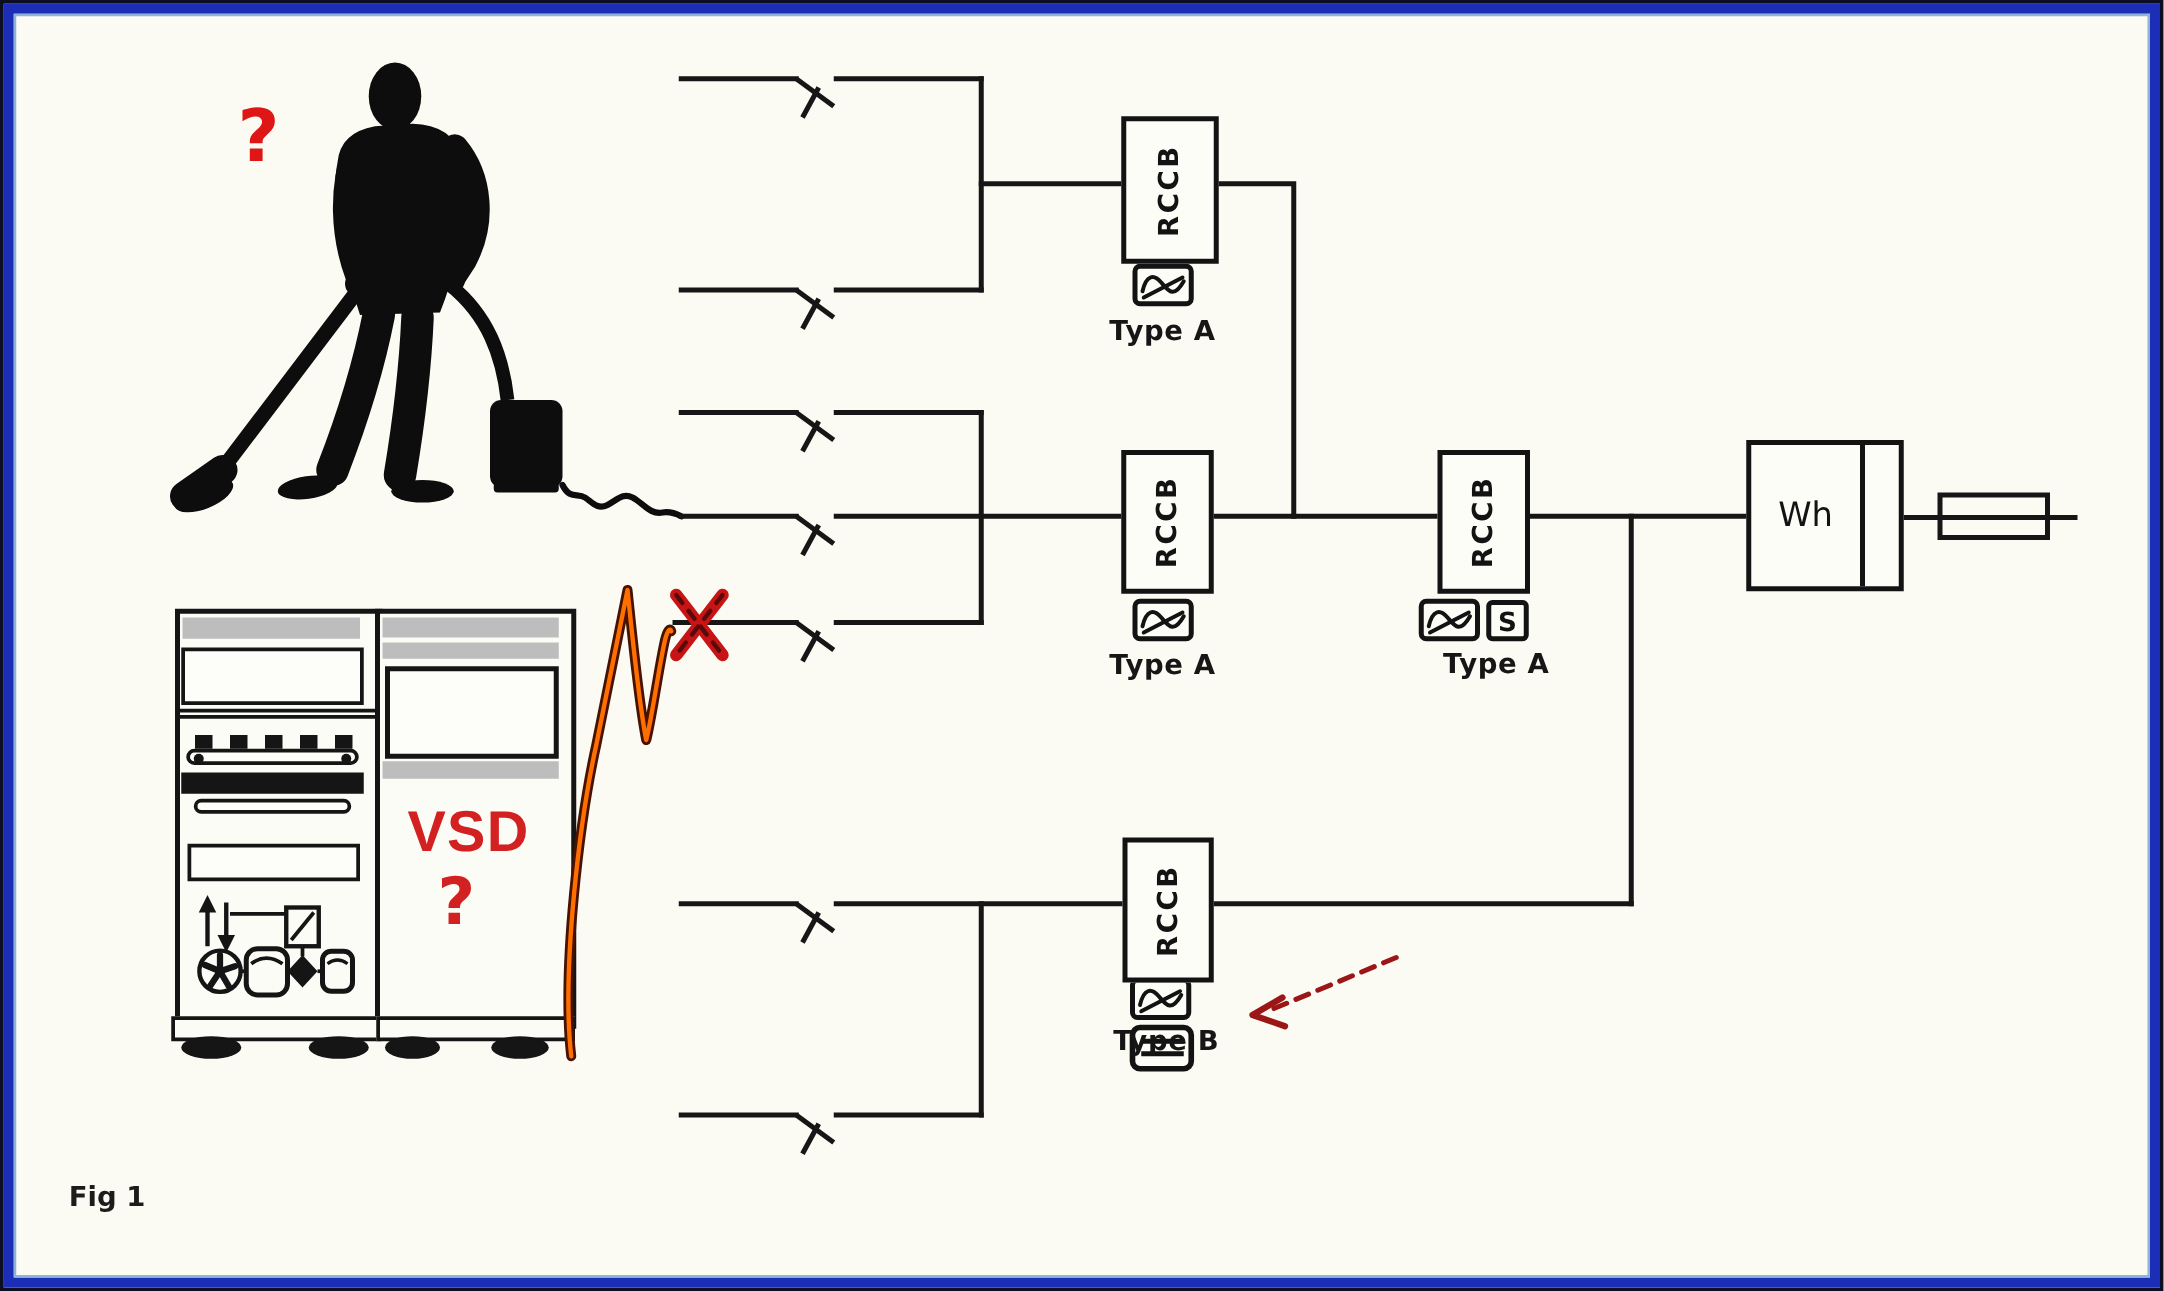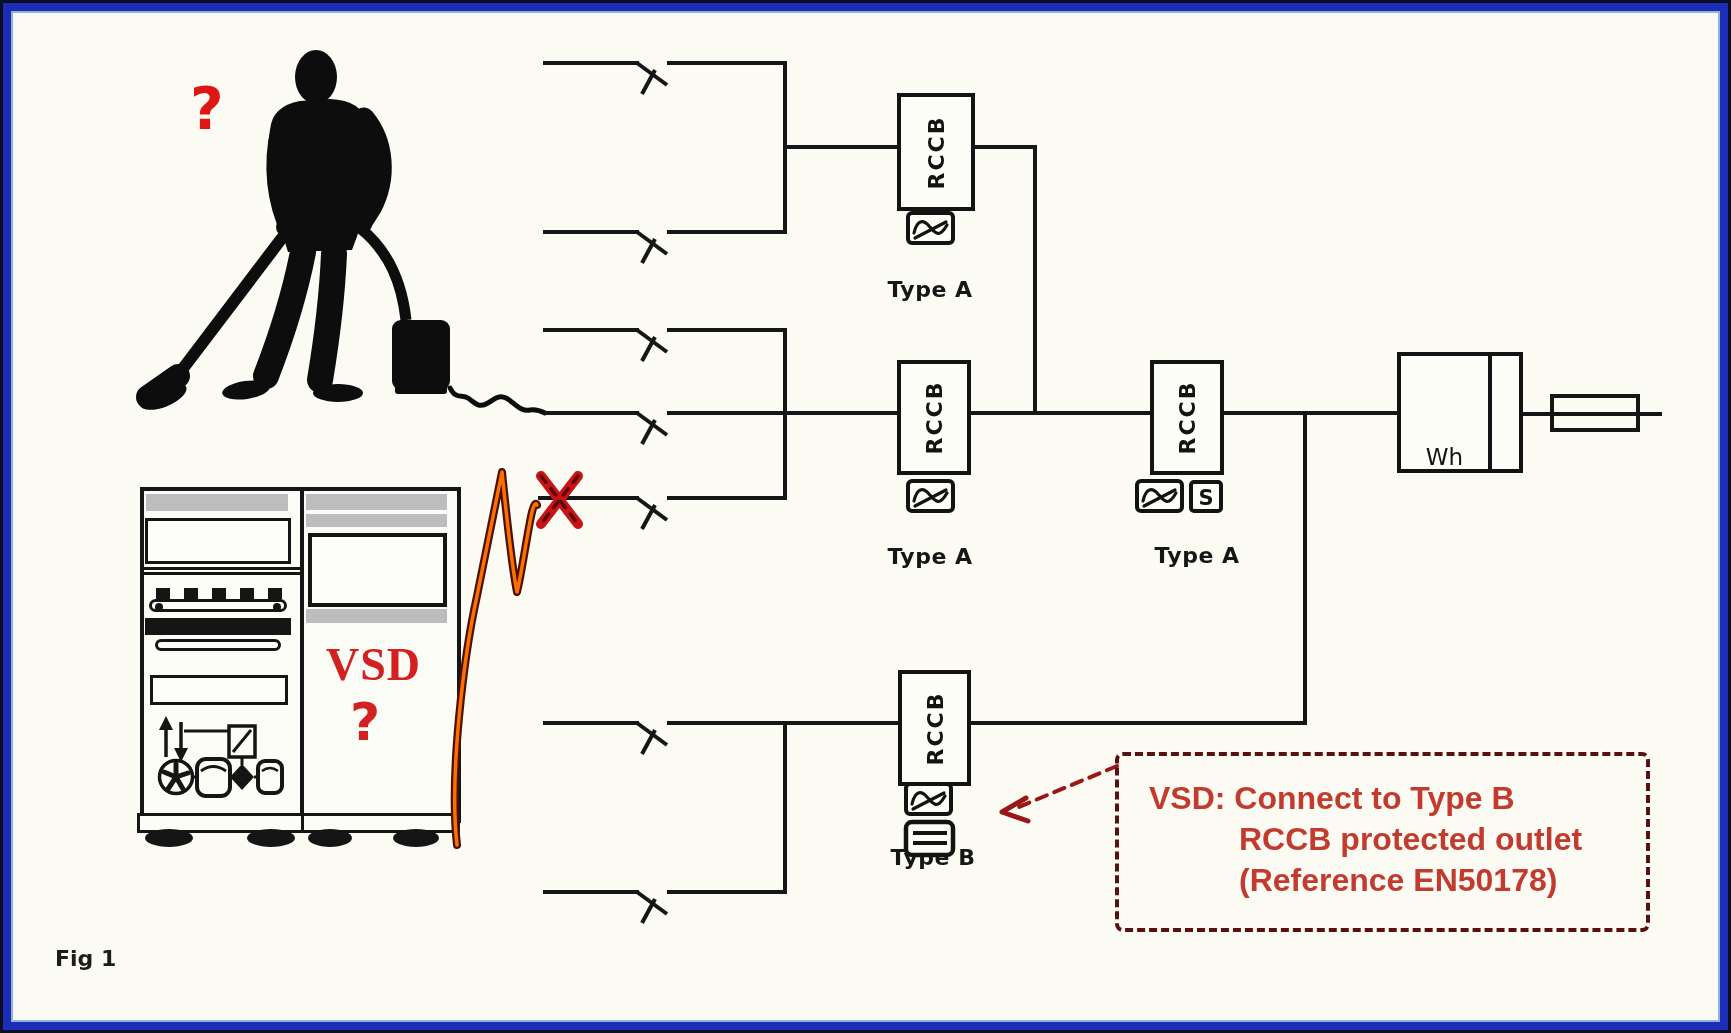--- a/index.html
+++ b/index.html
@@ -17,30 +17,30 @@
   .term-bar{position:absolute;border:3px solid #151515;border-radius:8px;background:#fdfdfa;}
   .term-bar .dot{position:absolute;top:1px;width:8px;height:8px;border-radius:50%;background:#151515;}
   .black-strip{position:absolute;background:#151515;display:flex;align-items:center;justify-content:space-around;}
   .base-bar{position:absolute;border:3px solid #151515;background:#fcfcf7;z-index:1;}
 
   .rccb{position:absolute;border:4px solid #131313;background:#fdfdf8;display:flex;
         align-items:center;justify-content:center;z-index:10;}
   .rccb span{transform:rotate(-90deg);font-size:22px;font-weight:600;letter-spacing:2px;color:#131313;white-space:nowrap;}
 
   .type-label{position:absolute;width:130px;text-align:center;font-size:22px;font-weight:600;
-              color:#161616;z-index:10;letter-spacing:0.5px;margin-top:24px;}
+              color:#161616;z-index:10;letter-spacing:0.5px;}
 
   .meter{position:absolute;border:4px solid #131313;background:#fdfdf8;z-index:10;}
   .meter .divider{position:absolute;top:0;bottom:0;width:4px;background:#131313;}
   .meter .wh{position:absolute;left:0;top:0;width:87px;height:100%;display:flex;align-items:center;
-             justify-content:center;font-size:23px;color:#131313;margin-top:44px;}
+             justify-content:center;font-size:27px;color:#131313;}
 
   .red-q{position:absolute;color:#de1616;font-weight:bold;z-index:12;}
   .vsd-name{position:absolute;color:#d32020;font-weight:bold;font-size:46px;letter-spacing:1px;
-            font-family:Liberation Serif, serif;z-index:12;}
+            font-family:Liberation Sans, sans-serif;z-index:12;}
   .fig-caption{position:absolute;left:55px;top:946px;font-size:22px;font-weight:600;color:#1c1c1c;z-index:12;}
 
   .note-box{position:absolute;left:1115px;top:752px;width:535px;height:180px;border:4px dashed #581010;
             border-radius:8px;z-index:12;box-sizing:border-box;padding-top:22px;
             font-family:"Liberation Sans",sans-serif;}
   .note-line{color:#c23b2e;font-weight:bold;font-size:32px;line-height:41px;white-space:nowrap;}
   .nl1{padding-left:30px;}
   .nl2,.nl3{padding-left:120px;}
 
   svg.overlay{position:absolute;left:0;top:0;z-index:5;pointer-events:none;}
@@ -246,24 +246,19 @@
 
   <div class="meter" style="left:1397px;top:352px;width:118px;height:113px;">
     <div class="divider" style="left:87px;"></div>
     <div class="wh">Wh</div>
   </div>
 
   <div class="red-q" style="left:190px;top:75px;font-size:58px;">?</div>
   <div class="vsd-name" style="left:326px;top:638px;">VSD</div>
   <div class="red-q" style="left:350px;top:692px;font-size:52px;color:#d32020;">?</div>
 
-  <div class="note-box">
-    <div class="note-line nl1">VSD: Connect to Type B</div>
-    <div class="note-line nl2">RCCB protected outlet</div>
-    <div class="note-line nl3">(Reference EN50178)</div>
-  </div>
 
   <div class="fig-caption">Fig 1</div>
 
   <div class="frame-outer"></div>
   <div class="frame-blue"></div>
   <div class="frame-inner"></div>
 </div>
 
 </body></html>

